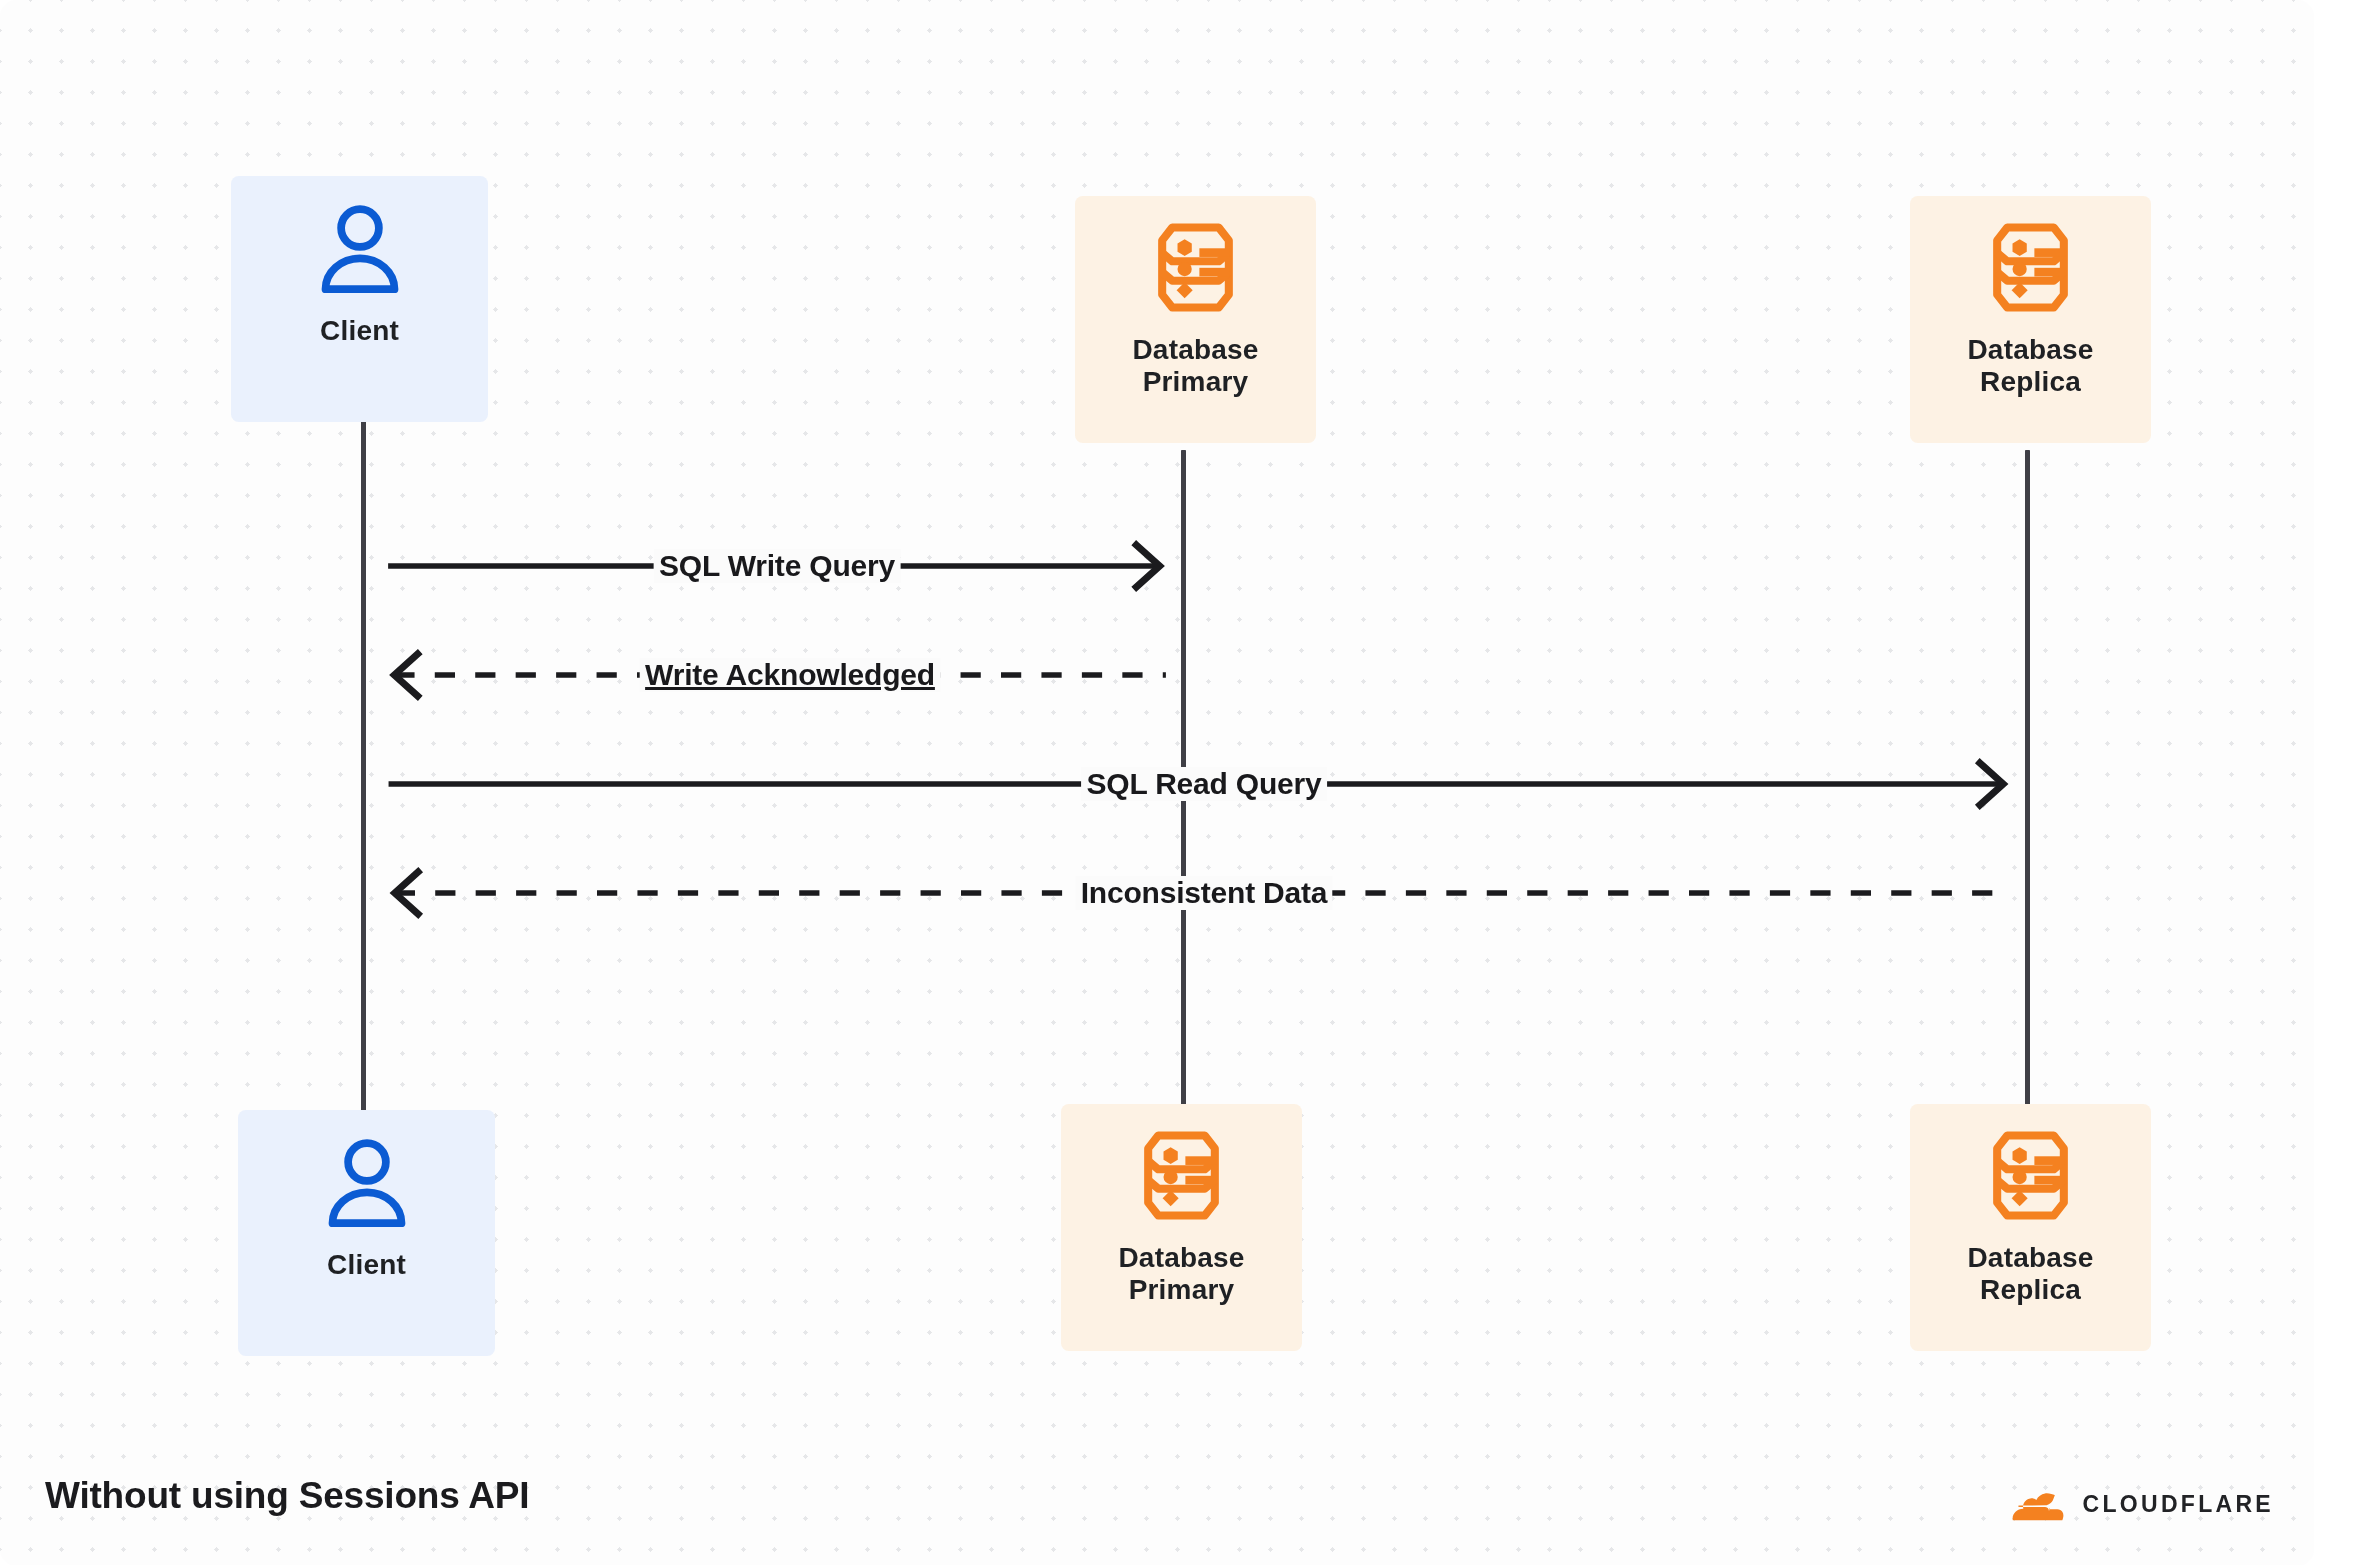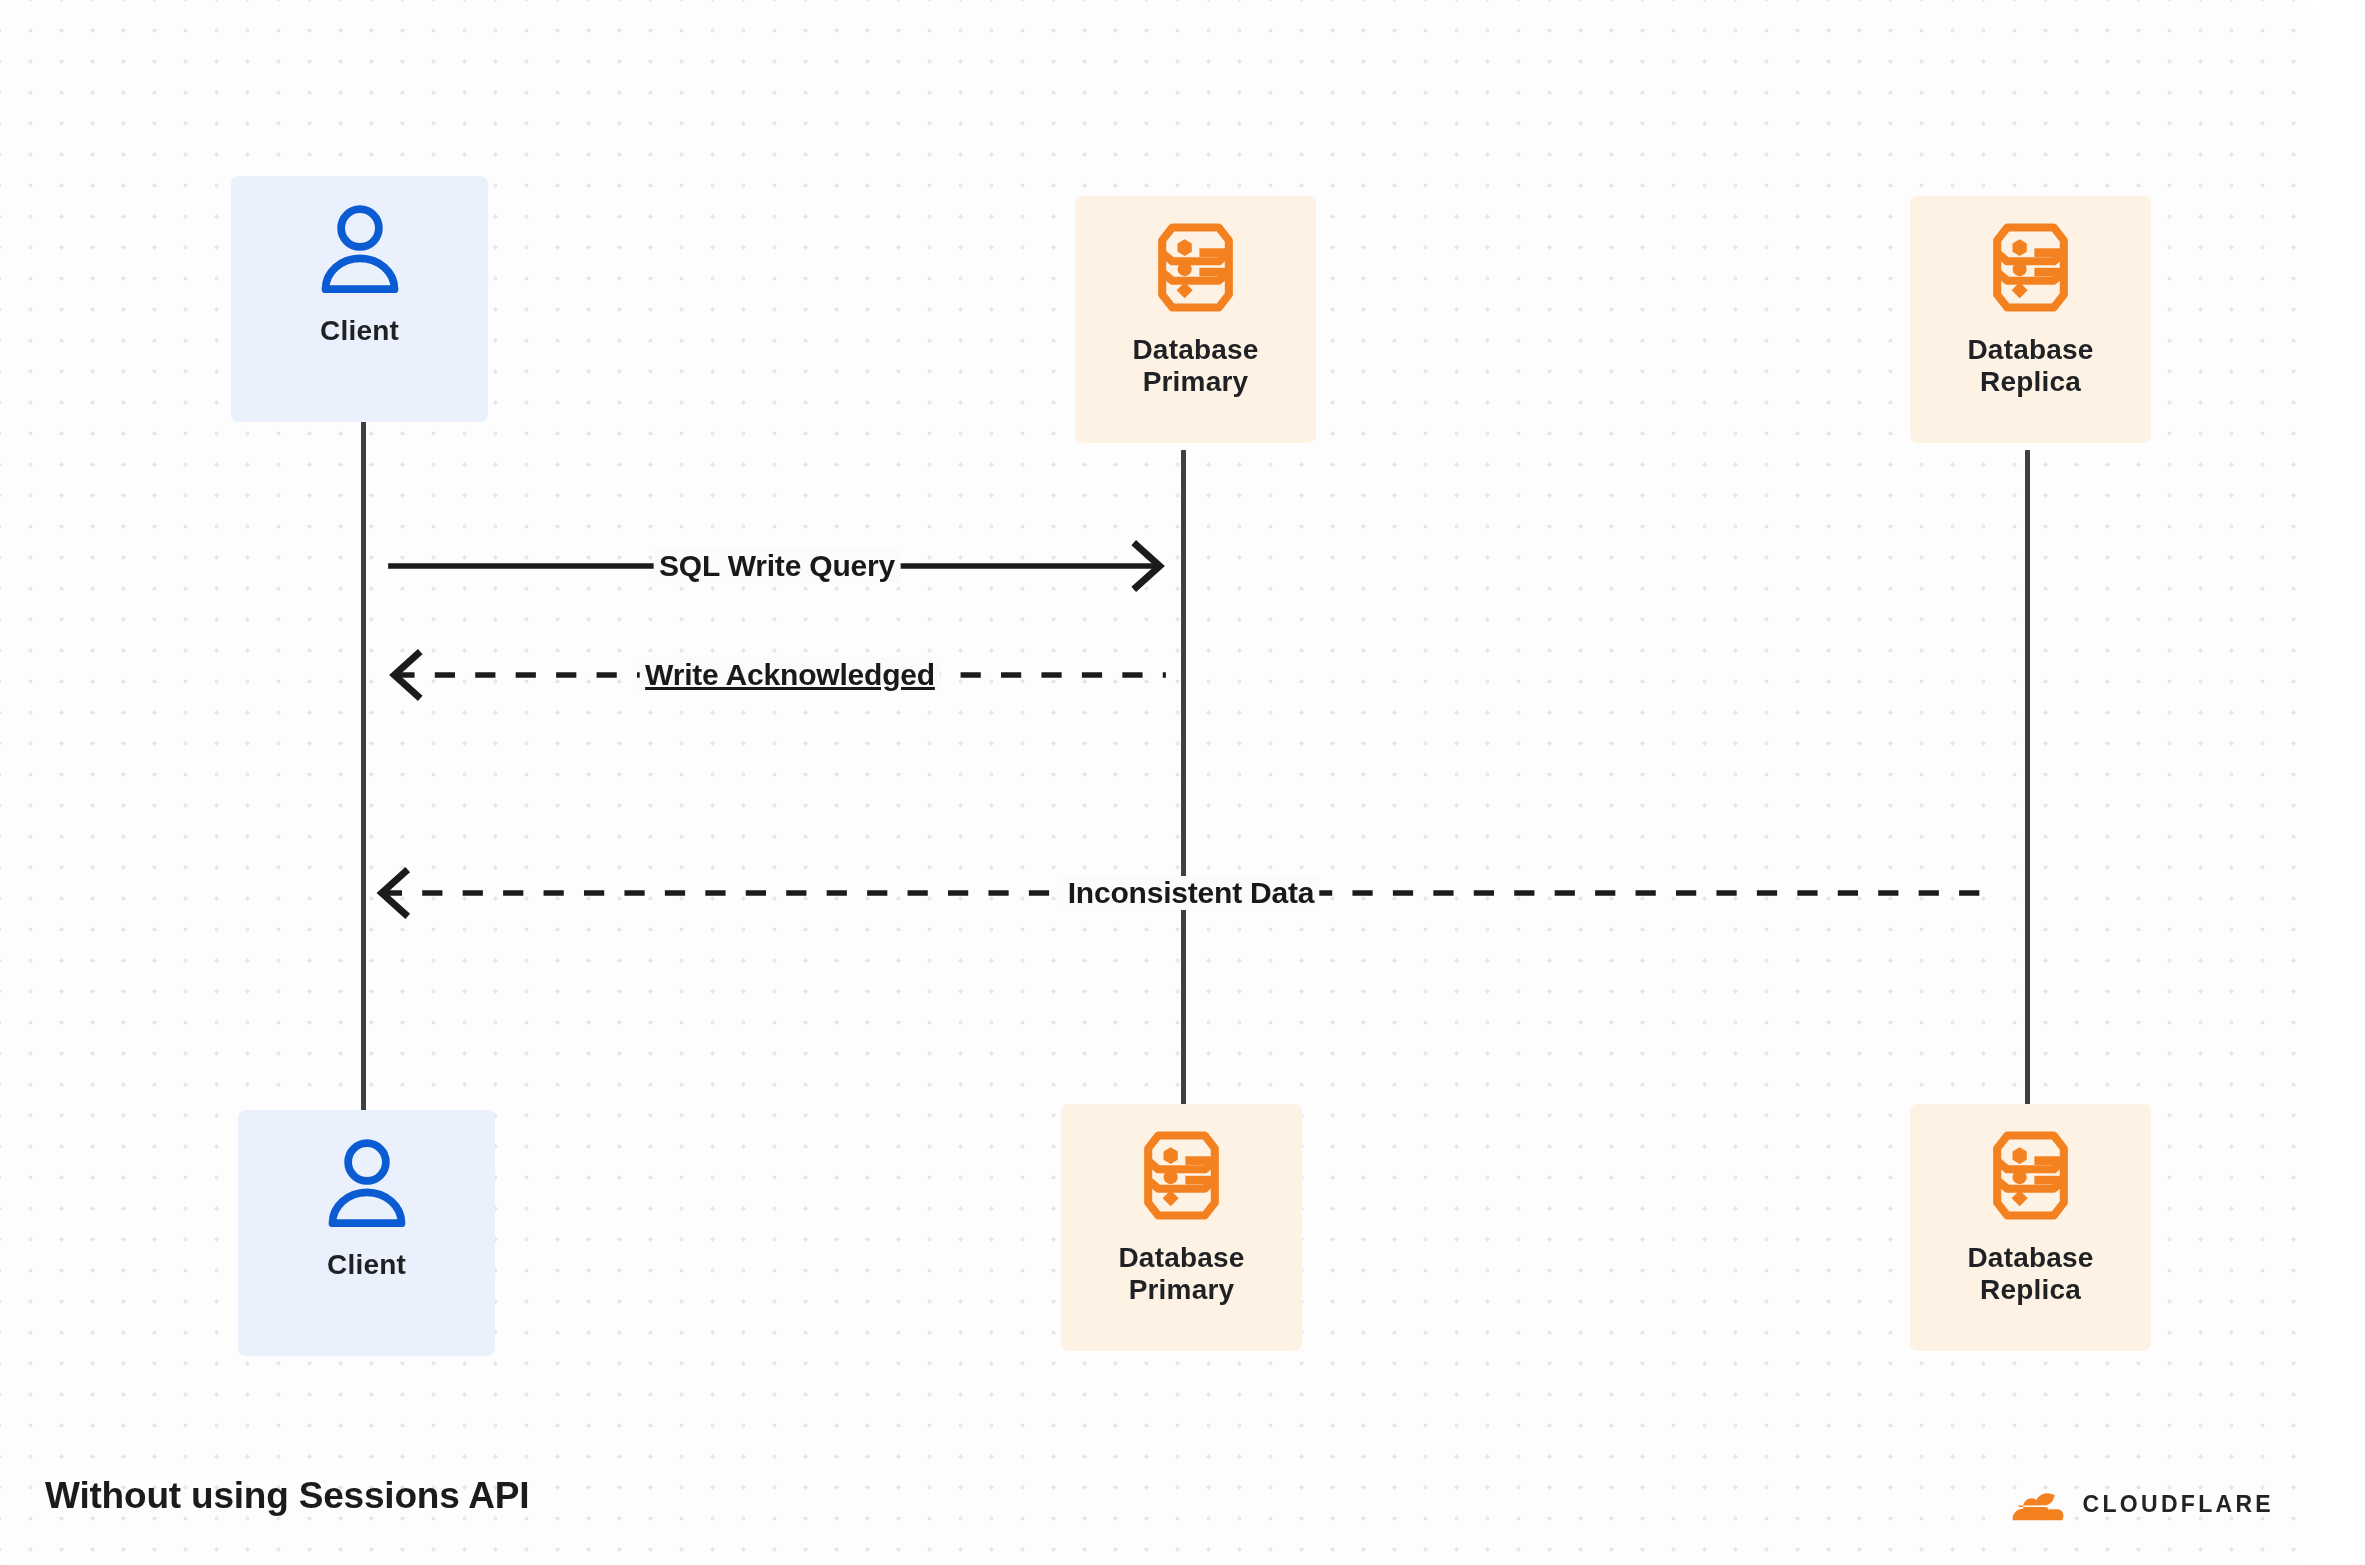--- a/index.html
+++ b/index.html
@@ -181,22 +181,29 @@
   </div>
 
   <div class="message" style="left:388px; top:640px; width:778px;">
     <svg class="msg-svg" width="778" height="70" viewBox="0 0 1000 90" aria-hidden="true">
       <line x1="8" y1="45" x2="1000" y2="45" stroke="#1b1b1e" stroke-width="7" stroke-dasharray="26 26"></line>
       <polyline points="38,18 8,45 38,72" fill="none" stroke="#1b1b1e" stroke-width="9" stroke-linecap="square" stroke-linejoin="miter"></polyline>
     </svg>
     <span class="msg-label" style="left:402px;text-decoration:underline;">Write Acknowledged</span>
   </div>
 
-
-  <div class="message" style="left:375px; top:858px; width:1622px;text-decoration:underline;">
+  <div class="message" style="left:388px; top:749px; width:1622px;">
+    <svg class="msg-svg" width="1622" height="70" viewBox="0 0 2084 90" aria-hidden="true">
+      <line x1="0" y1="45" x2="2076" y2="45" stroke="#1b1b1e" stroke-width="7"></line>
+      <polyline points="2046,18 2076,45 2046,72" fill="none" stroke="#1b1b1e" stroke-width="9" stroke-linecap="square" stroke-linejoin="miter"></polyline>
+    </svg>
+    <span class="msg-label" style="left:816px;">SQL Read Query</span>
+  </div>
+
+  <div class="message" style="left:388px; top:858px; width:1622px;text-decoration:underline;">
     <svg class="msg-svg" width="1622" height="70" viewBox="0 0 2084 90" aria-hidden="true">
       <line x1="8" y1="45" x2="2084" y2="45" stroke="#1b1b1e" stroke-width="7" stroke-dasharray="26 26"></line>
       <polyline points="38,18 8,45 38,72" fill="none" stroke="#1b1b1e" stroke-width="9" stroke-linecap="square" stroke-linejoin="miter"></polyline>
     </svg>
     <span class="msg-label" style="left:816px;">Inconsistent Data</span>
   </div>
 
   <div class="node client" style="left:238px; top:1110px; width:257px; height:246px; padding-top:26.5px;">
     <span class="node-icon">
       <svg width="82" height="92" viewBox="0 0 53 59" aria-hidden="true">

